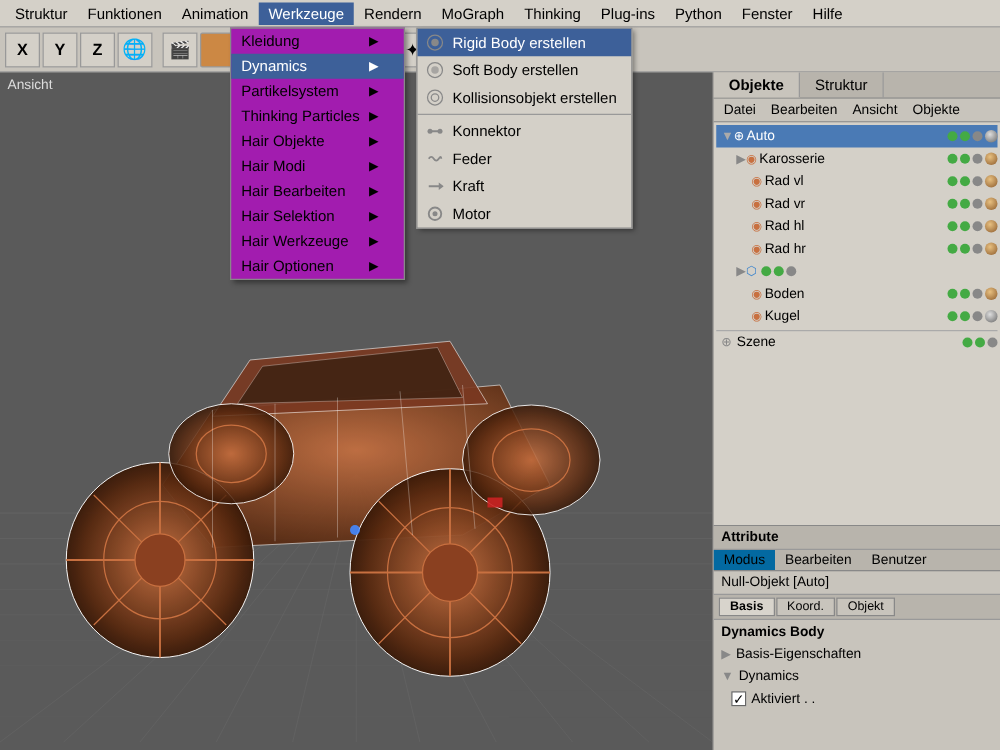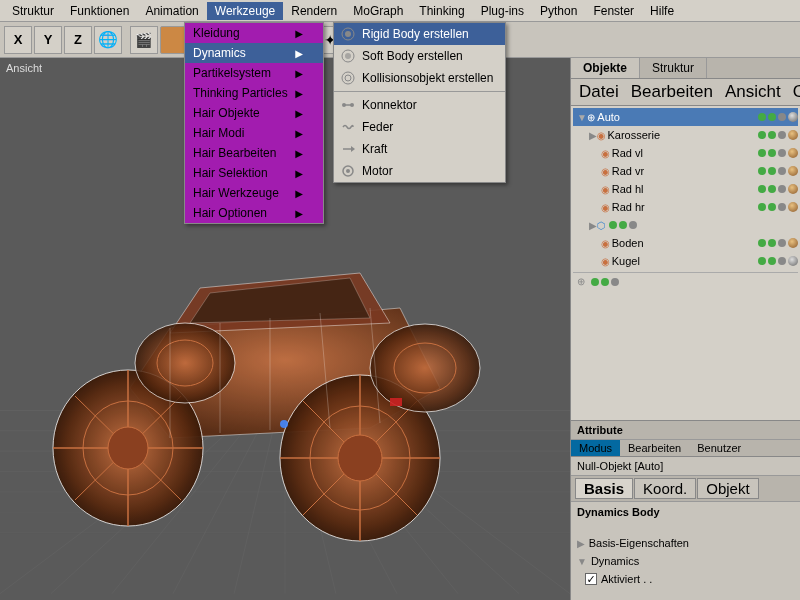--- a/index.html
+++ b/index.html
@@ -99,21 +99,21 @@
 
     
     #obj-menu {
       display: flex;
       background: #c8c4bc;
       border-bottom: 1px solid #888;
       padding: 1px 2px;
     }
     .obj-menu-item {
       padding: 2px 6px;
-      font-size: 17px;
+      font-size: 11px;
       cursor: pointer;
     }
 
     
     #obj-tree {
       flex: 1;
       background: #d4d0c8;
       overflow-y: auto;
       padding: 2px;
     }
@@ -181,35 +181,35 @@
     }
     #attr-nav {
       display: flex;
       gap: 1px;
       padding: 2px 4px;
       border-bottom: 1px solid #999;
       background: #b8b4ac;
     }
     .attr-nav-btn {
       padding: 1px 8px;
-      font-size: 15px;
+      font-size: 10px;
       background: #c8c4bc;
       border: 1px solid #888;
       cursor: pointer;
     }
     .attr-nav-btn.active { background: #d8d4cc; font-weight: bold; }
     #attr-content {
       flex: 1;
       padding: 4px 6px;
       font-size: 11px;
       overflow: hidden;
     }
     .attr-section-title {
       font-weight: bold;
-      margin-bottom: 16px;
+      margin-bottom: 2px;
       display: flex; align-items: center; gap: 4px;
     }
     .attr-row {
       display: flex;
       align-items: center;
       height: 18px;
       gap: 4px;
     }
     .attr-label { width: 70px; font-size: 11px; }
     .attr-checkbox {
@@ -554,20 +554,21 @@
           <div class="dot dot-green"></div>
           <div class="dot dot-green"></div>
           <div class="dot" style="background:#888;"></div>
         </div>
         <span class="sphere-icon gray" style="width:10px;height:10px;"></span>
       </div>
 
       <div class="tree-item" style="margin-top:2px;border-top:1px solid #aaa;">
         <span style="font-size:10px;color:#888;">⊕</span>
         <span style="display:inline-block;width:4px;"></span>
+        <span class="tree-label">Szene</span>
         <div class="tree-dots">
           <div class="dot dot-green"></div>
           <div class="dot dot-green"></div>
           <div class="dot" style="background:#888;"></div>
         </div>
       </div>
     </div>
 
     <div id="attr-panel">
       <div id="attr-header">Attribute</div>

